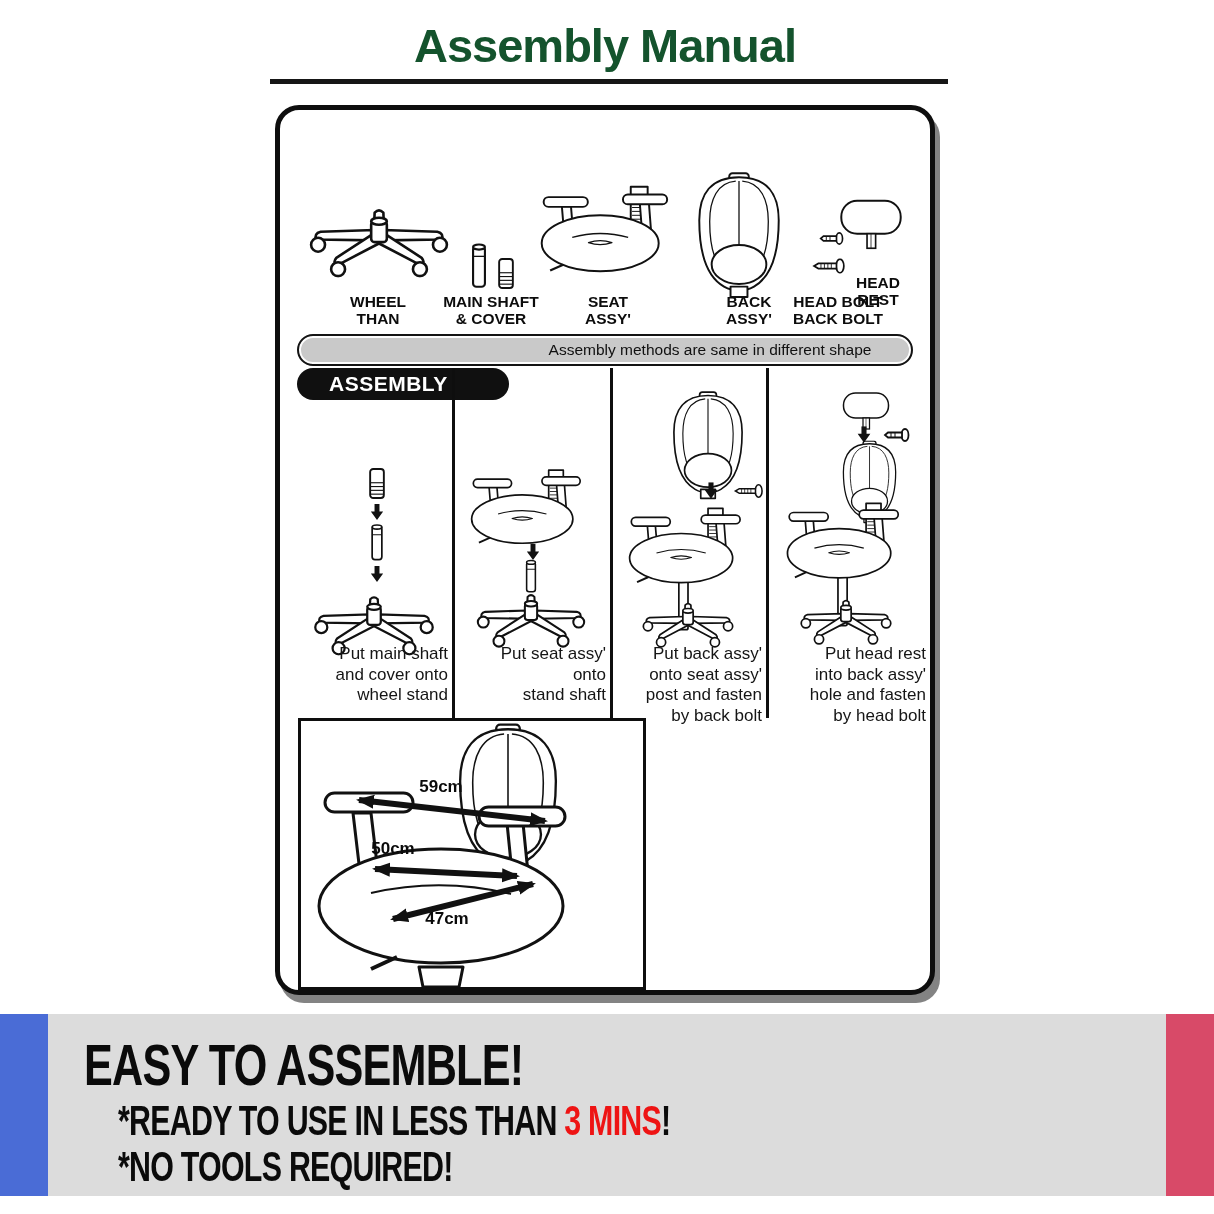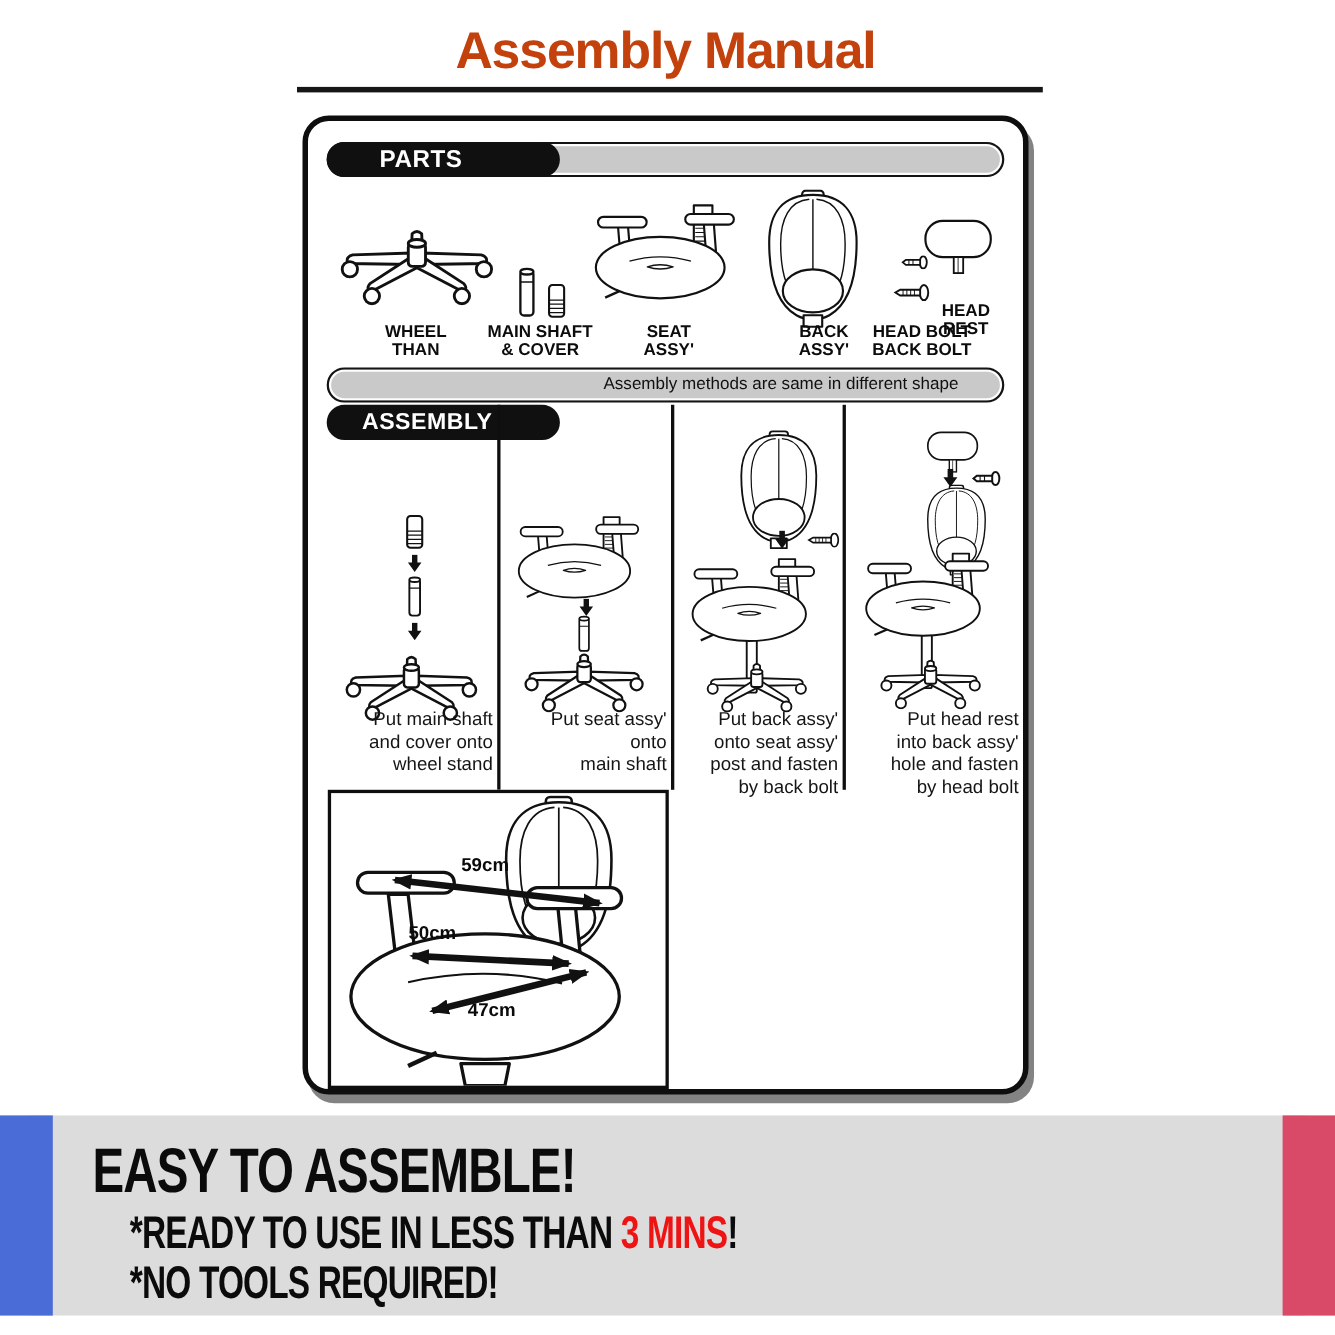--- a/index.html
+++ b/index.html
@@ -8,21 +8,21 @@
   }
   *{margin:0;padding:0;box-sizing:border-box;}
   html,body{width:1214px;height:1214px;background:#fff;overflow:hidden;
     font-family:"Liberation Sans","DejaVu Sans",sans-serif;color:var(--ink);}
   .page{position:relative;width:1214px;height:1214px;background:#fff;}
   .abs{position:absolute;}
   .pre{white-space:pre-line;}
 
   
   .title{position:absolute;left:275px;top:18px;width:660px;text-align:center;
-    font-size:47px;font-weight:bold;letter-spacing:-1px;color:#c2410c;}
+    font-size:47px;font-weight:bold;letter-spacing:-1px;color:#14532d;}
   .title-rule{position:absolute;left:270px;top:79px;width:678px;height:5px;background:#161616;}
 
   
   .manual-box{position:absolute;left:275px;top:105px;width:660px;height:890px;
     border:5px solid #0e0e0e;border-radius:24px;background:#fff;
     box-shadow:5px 8px 0 rgba(30,30,30,.55);}
 
   
   .pill{position:absolute;left:17px;width:616px;height:32px;border-radius:16px;
     background:#c9c9c9;border:2px solid #141414;box-shadow:inset 0 0 0 2px #fdfdfd;}
@@ -40,21 +40,21 @@
     font-size:15.5px;line-height:1.12;color:#0c0c0c;}
 
   
   .vdiv{position:absolute;top:258px;height:350px;width:3px;background:#0e0e0e;}
 
   .step-caption{position:absolute;top:534px;text-align:right;font-size:17px;
     line-height:1.22;color:#151515;}
 
   
   .panel{position:absolute;border:3px solid #0e0e0e;background:#fff;}
-  #panel-dims{left:18px;top:608px;width:310px;height:272px;}
+  #panel-dims{left:18px;top:608px;width:348px;height:272px;}
   #panel-height{left:332px;top:608px;width:322px;height:272px;}
   .dim-label{position:absolute;font-weight:bold;font-size:17px;line-height:1.2;
     text-align:center;color:#0a0a0a;}
 
   
   .banner{position:absolute;left:0;top:1014px;width:1214px;height:182px;background:var(--banner_gray);border-radius:29px;}
   .stripe{position:absolute;top:0;height:182px;width:48px;}
   .stripe.blue{left:0;background:var(--stripe_blue);}
   .stripe.red{right:0;background:var(--stripe_red);}
   .headline{position:absolute;left:84px;top:18px;font-size:54px;font-weight:bold;
@@ -203,23 +203,20 @@
   </defs>
 </svg>
 
 <div class="page">
 
   <h1 class="title">Assembly Manual</h1>
   <div class="title-rule"></div>
 
   <div class="manual-box">
 
-    <div class="pill" id="pill-parts">
-      <span class="seg">PARTS</span>
-    </div>
 
     <svg class="abs" style="left:25px;top:85px" width="148" height="83" viewBox="0 0 170 95">
         <use href="#p-base"></use>
       </svg>
     <svg class="abs" style="left:188px;top:131px" width="22" height="51" viewBox="0 0 26 60">
         <use href="#p-shaft"></use>
       </svg>
     <svg class="abs" style="left:216px;top:146px" width="20" height="35" viewBox="0 0 26 46">
         <use href="#p-cover"></use>
       </svg>
@@ -311,21 +308,21 @@
       </svg>
     <svg class="abs" style="left:500px;top:330px" width="132" height="207" viewBox="0 0 230 360">
         <use href="#c-chair-back"></use>
       </svg>
 
     <div class="step-caption pre" style="left:10px;width:158px">Put main shaft
 and cover onto
 wheel stand</div>
     <div class="step-caption pre" style="left:178px;width:148px">Put seat assy'
 onto
-main shaft</div>
+stand shaft</div>
     <div class="step-caption pre" style="left:490px;width:156px">Put head rest
 into back assy'
 hole and fasten
 by head bolt</div>
     <div class="step-caption pre" style="left:336px;width:146px">Put back assy'
 onto seat assy'
 post and fasten
 by back bolt</div>
 
     <div class="panel" id="panel-dims">

